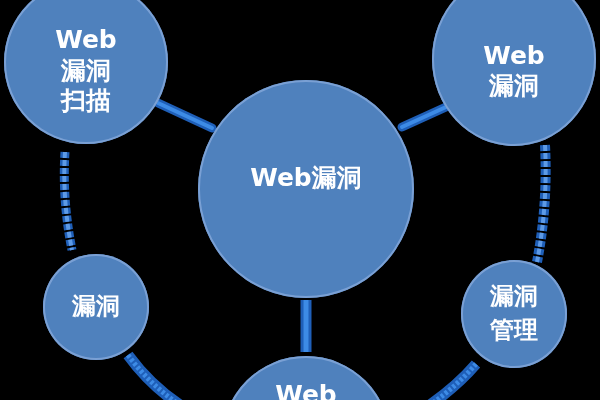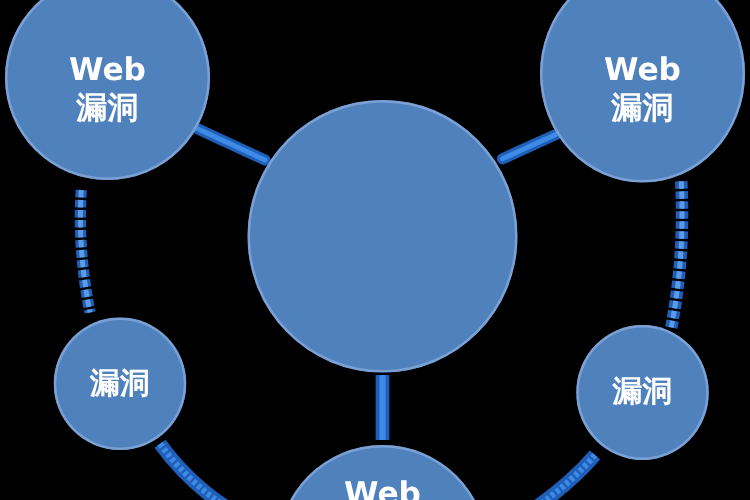--- a/index.html
+++ b/index.html
@@ -67,35 +67,38 @@
 
     <g>
       <path d="M 476 364 Q 458 385 430 405" fill="none" stroke="#1f5fb8" stroke-width="11"></path>
       <path d="M 476 364 Q 458 385 430 405" fill="none" stroke="#3d8be6" stroke-width="5" stroke-dasharray="3 2"></path>
     </g>
   </svg>
 
   <div class="node n-small" style="left:4px; top:-20px; width:164px; height:164px; padding-top:18px;">
     <span class="line">Web</span>
     <span class="line">漏洞</span>
+    <span class="line">扫描</span>
   </div>
 
   <div class="node n-small" style="left:432px; top:-28px; width:164px; height:174px; padding-top:24px;">
     <span class="line">Web</span>
     <span class="line">漏洞</span>
   </div>
 
   <div class="node n-center" style="left:198px; top:80px; width:216px; height:218px; padding-bottom:22px;">
+    <span class="line">Web漏洞</span>
   </div>
 
   <div class="node n-side" style="left:43px; top:254px; width:106px; height:106px;">
     <span class="line">漏洞</span>
   </div>
 
   <div class="node n-side" style="left:461px; top:260px; width:106px; height:108px;">
     <span class="line">漏洞</span>
+    <span class="line">管理</span>
   </div>
 
   <div class="node n-small" style="left:222px; top:356px; width:168px; height:168px; justify-content:flex-start; padding-top:24px;">
     <span class="line">Web</span>
   </div>
 
 </div>
 
 </body></html>

